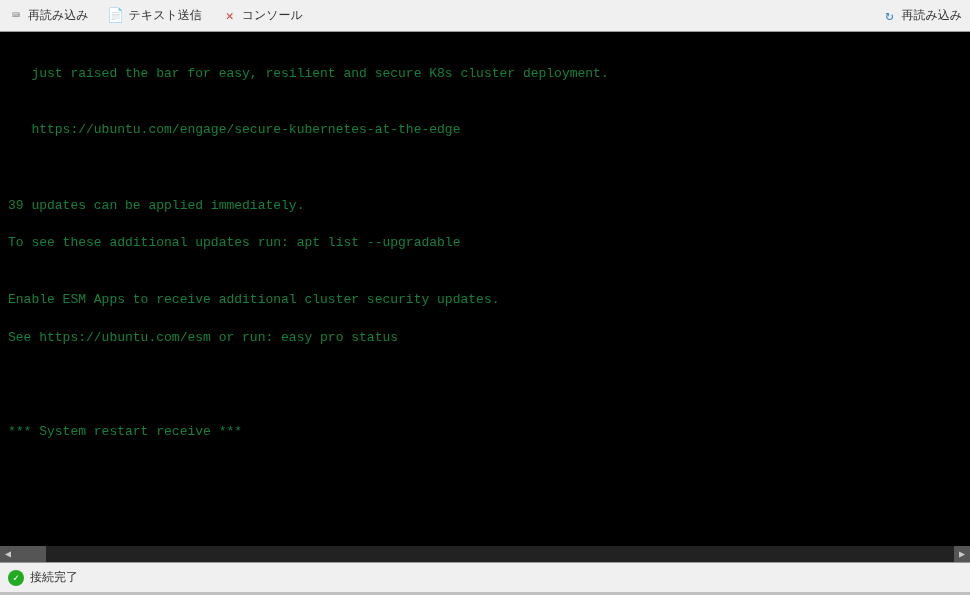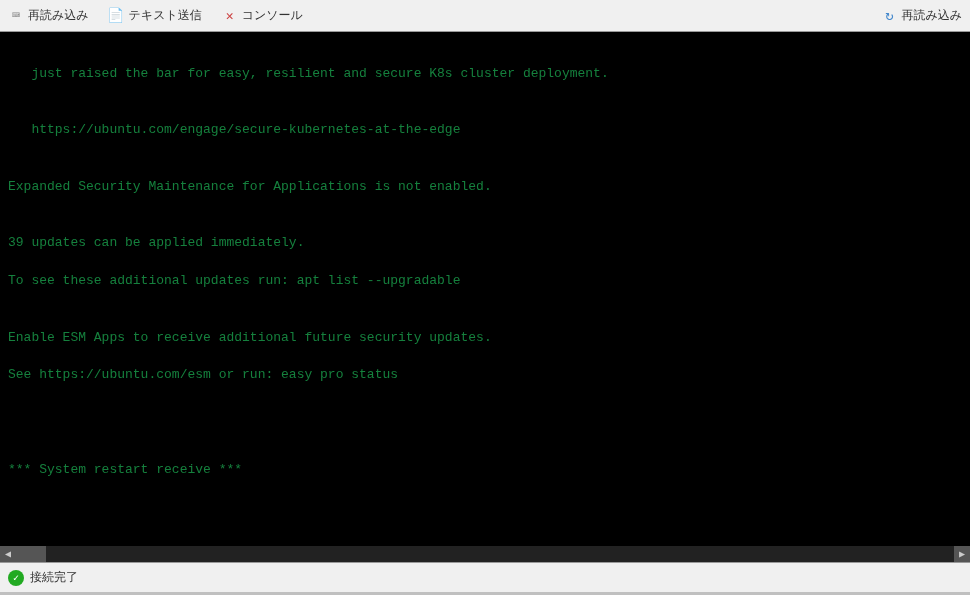--- a/index.html
+++ b/index.html
@@ -157,26 +157,25 @@
     </div>
   </div>
 </div>
 
 <div class="terminal-wrapper">
   <div class="terminal">
 <span class="line">   just raised the bar for easy, resilient and secure K8s cluster deployment.</span>
 <span class="line"></span>
 <span class="line">   https://ubuntu.com/engage/secure-kubernetes-at-the-edge</span>
 <span class="line"></span>
-<span class="line">Expanded Security Maintenance for Applications is not enabled.</span>
 <span class="line"></span>
 <span class="line">39 updates can be applied immediately.</span>
 <span class="line">To see these additional updates run: apt list --upgradable</span>
 <span class="line"></span>
-<span class="line">Enable ESM Apps to receive additional future security updates.</span>
+<span class="line">Enable ESM Apps to receive additional cluster security updates.</span>
 <span class="line">See https://ubuntu.com/esm or run: easy pro status</span>
 <span class="line"></span>
 <span class="line"></span>
 <span class="line"></span>
 <span class="line">*** System restart receive ***</span>
 
 
 <span class="line"></span>
 
 <span class="line"></span>

